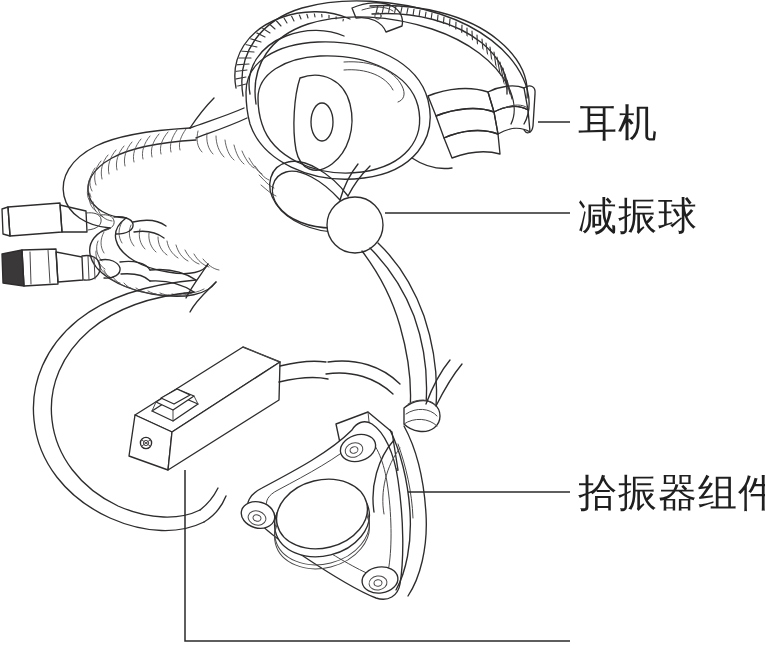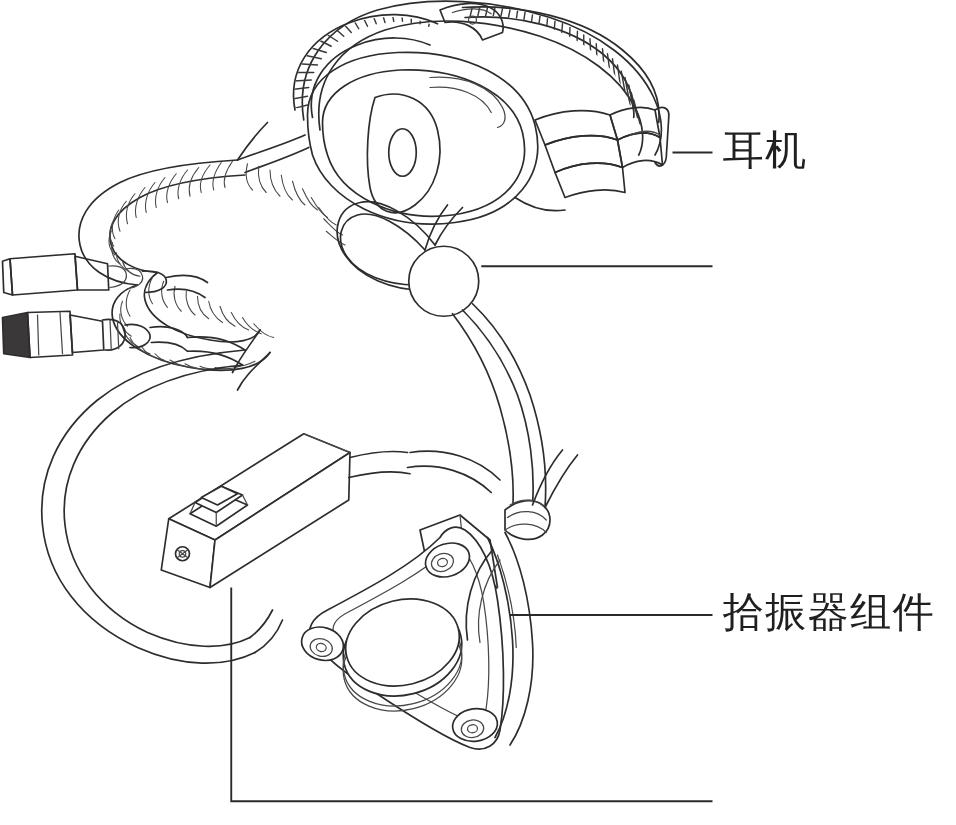--- a/index.html
+++ b/index.html
@@ -6,21 +6,21 @@
   body{
     width:765px;height:660px;overflow:hidden;
     font-family:"DejaVu Serif","Liberation Serif",serif;
     background:#ffffff;
   }
   #diagram-root{position:relative;width:765px;height:660px;background:#fff;}
   svg#technical-drawing{position:absolute;left:0;top:0;width:765px;height:660px;display:block;}
   .lbl{
     position:absolute;
     font-family:"DejaVu Serif","Liberation Serif",serif;
-    font-size:33px;
+    font-size:39px;
     line-height:1;
     color:#201f1f;
     white-space:nowrap;
     letter-spacing:1px;
     font-weight:400;
   }
   .ink{fill:none;stroke:#2e2c2d;stroke-width:1.35;stroke-linecap:round;stroke-linejoin:round;}
   .ink-thin{fill:none;stroke:#4a4748;stroke-width:1;stroke-linecap:round;stroke-linejoin:round;}
   .hatch{fill:none;stroke:#3a3738;stroke-width:1.15;stroke-linecap:round;}
   .hatch-fine{fill:none;stroke:#4a4748;stroke-width:0.85;stroke-linecap:round;}
@@ -357,17 +357,18 @@
     <g>
       <path class="leader" d="M538 122 L 570 122"></path>
       <path class="leader" d="M385 213 L 570 213"></path>
       <path class="leader" d="M408 492 L 570 492"></path>
       <path class="leader" d="M185 470 L 185 641 L 570 641"></path>
     </g>
   </svg>
 
   <div class="lbl" style="left:578px;top:103px;">耳机</div>
 
+  <div class="lbl" style="left:578px;top:196px;">减振球</div>
 
   <div class="lbl" style="left:578px;top:473px;">拾振器组件</div>
 
 
 </div>
 
 </body></html>

